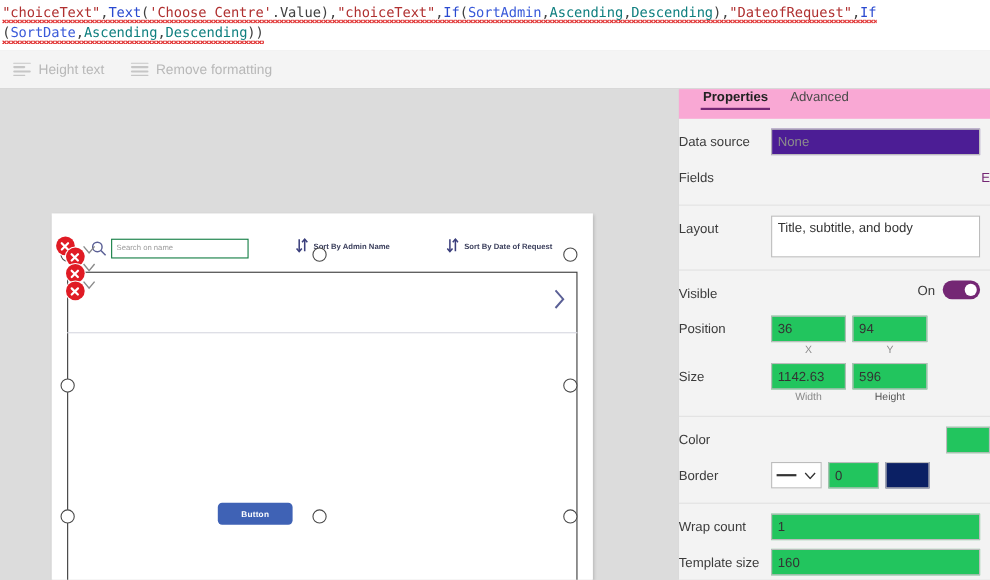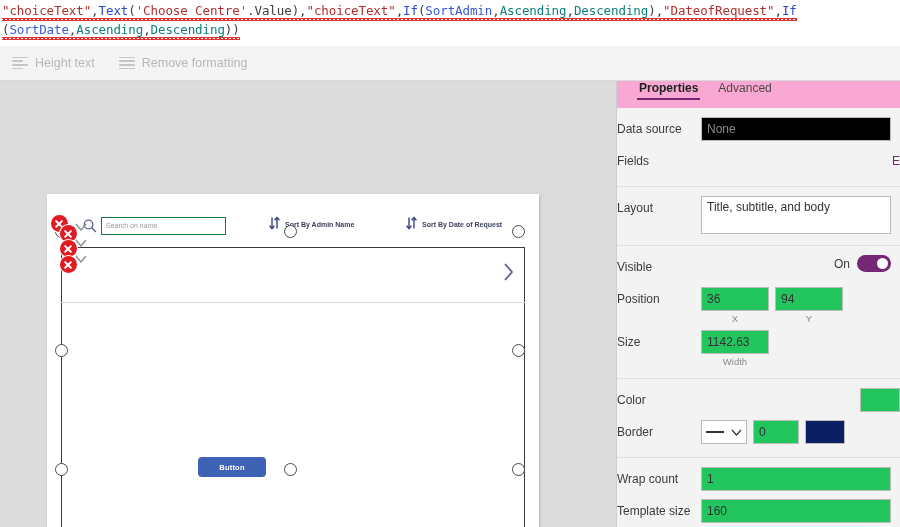--- a/index.html
+++ b/index.html
@@ -176,21 +176,21 @@
     font-size:12px;color:#3b3b3b;line-height:24px;
   }
   .pctrl{flex:1;display:flex;align-items:flex-start;gap:6px;padding-right:0;}
   .pinput{
     background:#22c55e;border:1px solid #bcbcbc;
     box-sizing:border-box;height:24px;
     font-size:12px;color:#333;padding:0 5px;line-height:22px;
     font-family:"Liberation Sans",sans-serif;
     white-space:nowrap;overflow:hidden;
   }
-  .pinput.readonly{background:#000000;color:#8c8c8c;}
+  .pinput.readonly{background:#4c1d95;color:#8c8c8c;}
   .w-full{width:190px;}
   .w-half{width:68px;}
   .sublbl{font-size:9.5px;color:#8a8a8a;text-align:center;width:68px;display:block;margin-top:2px;}
   .pedit{color:#742774;font-size:12px;line-height:24px;}
   .toggle-wrap{display:flex;align-items:center;gap:7px;justify-content:flex-end;width:190px;}
   .toggle-lbl{font-size:12px;color:#3b3b3b;margin-left:22px;}
   .toggle{
     width:34px;height:17px;border-radius:9px;background:#742774;
     position:relative;
   }
@@ -392,20 +392,24 @@
         </div>
       </div>
 
       <div class="prow">
         <div class="plabel">Size</div>
         <div class="pctrl">
           <div>
             <div class="pinput w-half">1142.63</div>
             <span class="sublbl">Width</span>
           </div>
+          <div>
+            <div class="pinput w-half">596</div>
+            <span class="sublbl clipped">Height</span>
+          </div>
         </div>
       </div>
     </div>
 
     <div class="psec">
       <div class="prow">
         <div class="plabel">Color</div>
         <div class="pctrl" style="justify-content:flex-end;">
           <div class="pinput" style="width:40px;text-align:center;"></div>
         </div>

